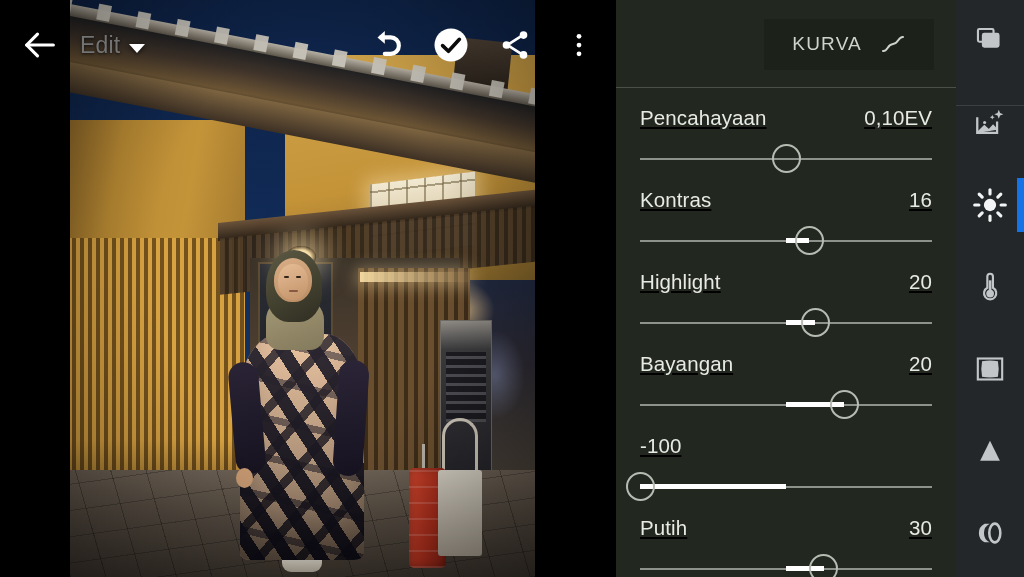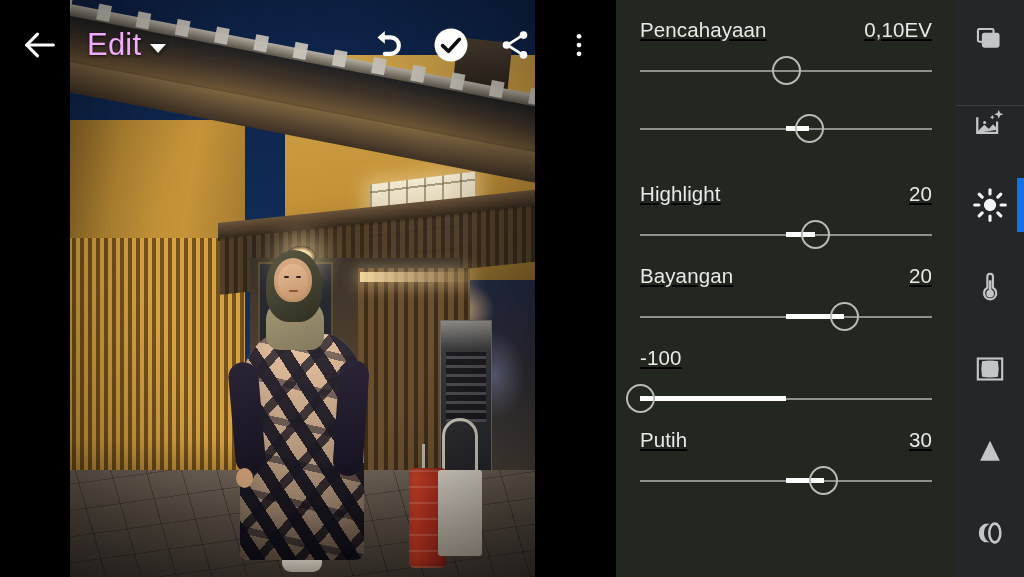--- a/index.html
+++ b/index.html
@@ -283,23 +283,22 @@
     position:absolute; left:0; top:0; width:616px; height:90px;
     display:flex; align-items:center; z-index:20;
   }
   .tb-btn{
     display:flex; align-items:center; justify-content:center;
     cursor:pointer; background:transparent; border:none;
   }
   .back-btn{ width:64px; height:60px; margin-left:8px; }
   .edit-group{ display:flex; align-items:center; gap:9px; margin-left:8px; }
   .edit-label{
-    font-size:31px; color:#f0abfc; letter-spacing:.2px;
+    font-size:23px; color:#737373; letter-spacing:.2px;
     text-shadow:0 1px 3px rgba(0,0,0,.75);
-    margin-left:7px;
   }
   .caret{
     width:0;height:0;border-left:8px solid transparent;border-right:8px solid transparent;
     border-top:9px solid #ffffff; margin-top:7px;
     filter:drop-shadow(0 1px 2px rgba(0,0,0,.8));
   }
   .tb-right{ margin-left:auto; display:flex; align-items:center; gap:2px; padding-right:6px; }
   .ic-btn{ width:62px; height:62px; display:flex; align-items:center; justify-content:center; cursor:pointer; }
 
   
@@ -487,34 +486,48 @@
               <circle cx="12" cy="12" r="1.9"></circle>
               <circle cx="12" cy="19" r="1.9"></circle>
             </svg>
           </span>
         </div>
       </div>
     </div>
   </div>
 
   <div class="panel">
+    <div class="panel-head">
+      <div class="kurva-btn">
+        <span class="kurva-label">KURVA</span>
+        <span>
+          <svg width="26" height="22" viewBox="0 0 26 22" fill="none" stroke="#cfd3cb" stroke-width="2" stroke-linecap="round">
+            <path d="M3 18 C8 18.5 7 11.5 13 11 C19 10.5 18 3.5 23 4"></path>
+          </svg>
+        </span>
+      </div>
+    </div>
 
     <div class="sliders">
         <div class="slider-row">
           <div class="slider-top">
             <span class="sl-name">Pencahayaan</span>
             <span class="sl-val">0,10EV</span>
           </div>
           <div class="track-wrap">
             <div class="track"></div>
             <div class="fill" style="left: 50%; width: 0%;"></div>
             <div class="knob" style="left: 50%;"></div>
           </div>
         </div>
         <div class="slider-row">
+          <div class="slider-top">
+            <span class="sl-name">Kontras</span>
+            <span class="sl-val">16</span>
+          </div>
           <div class="track-wrap">
             <div class="track"></div>
             <div class="fill" style="left: 50%; width: 8%;"></div>
             <div class="knob" style="left: 58%;"></div>
           </div>
         </div>
         <div class="slider-row">
           <div class="slider-top">
             <span class="sl-name">Highlight</span>
             <span class="sl-val">20</span>

